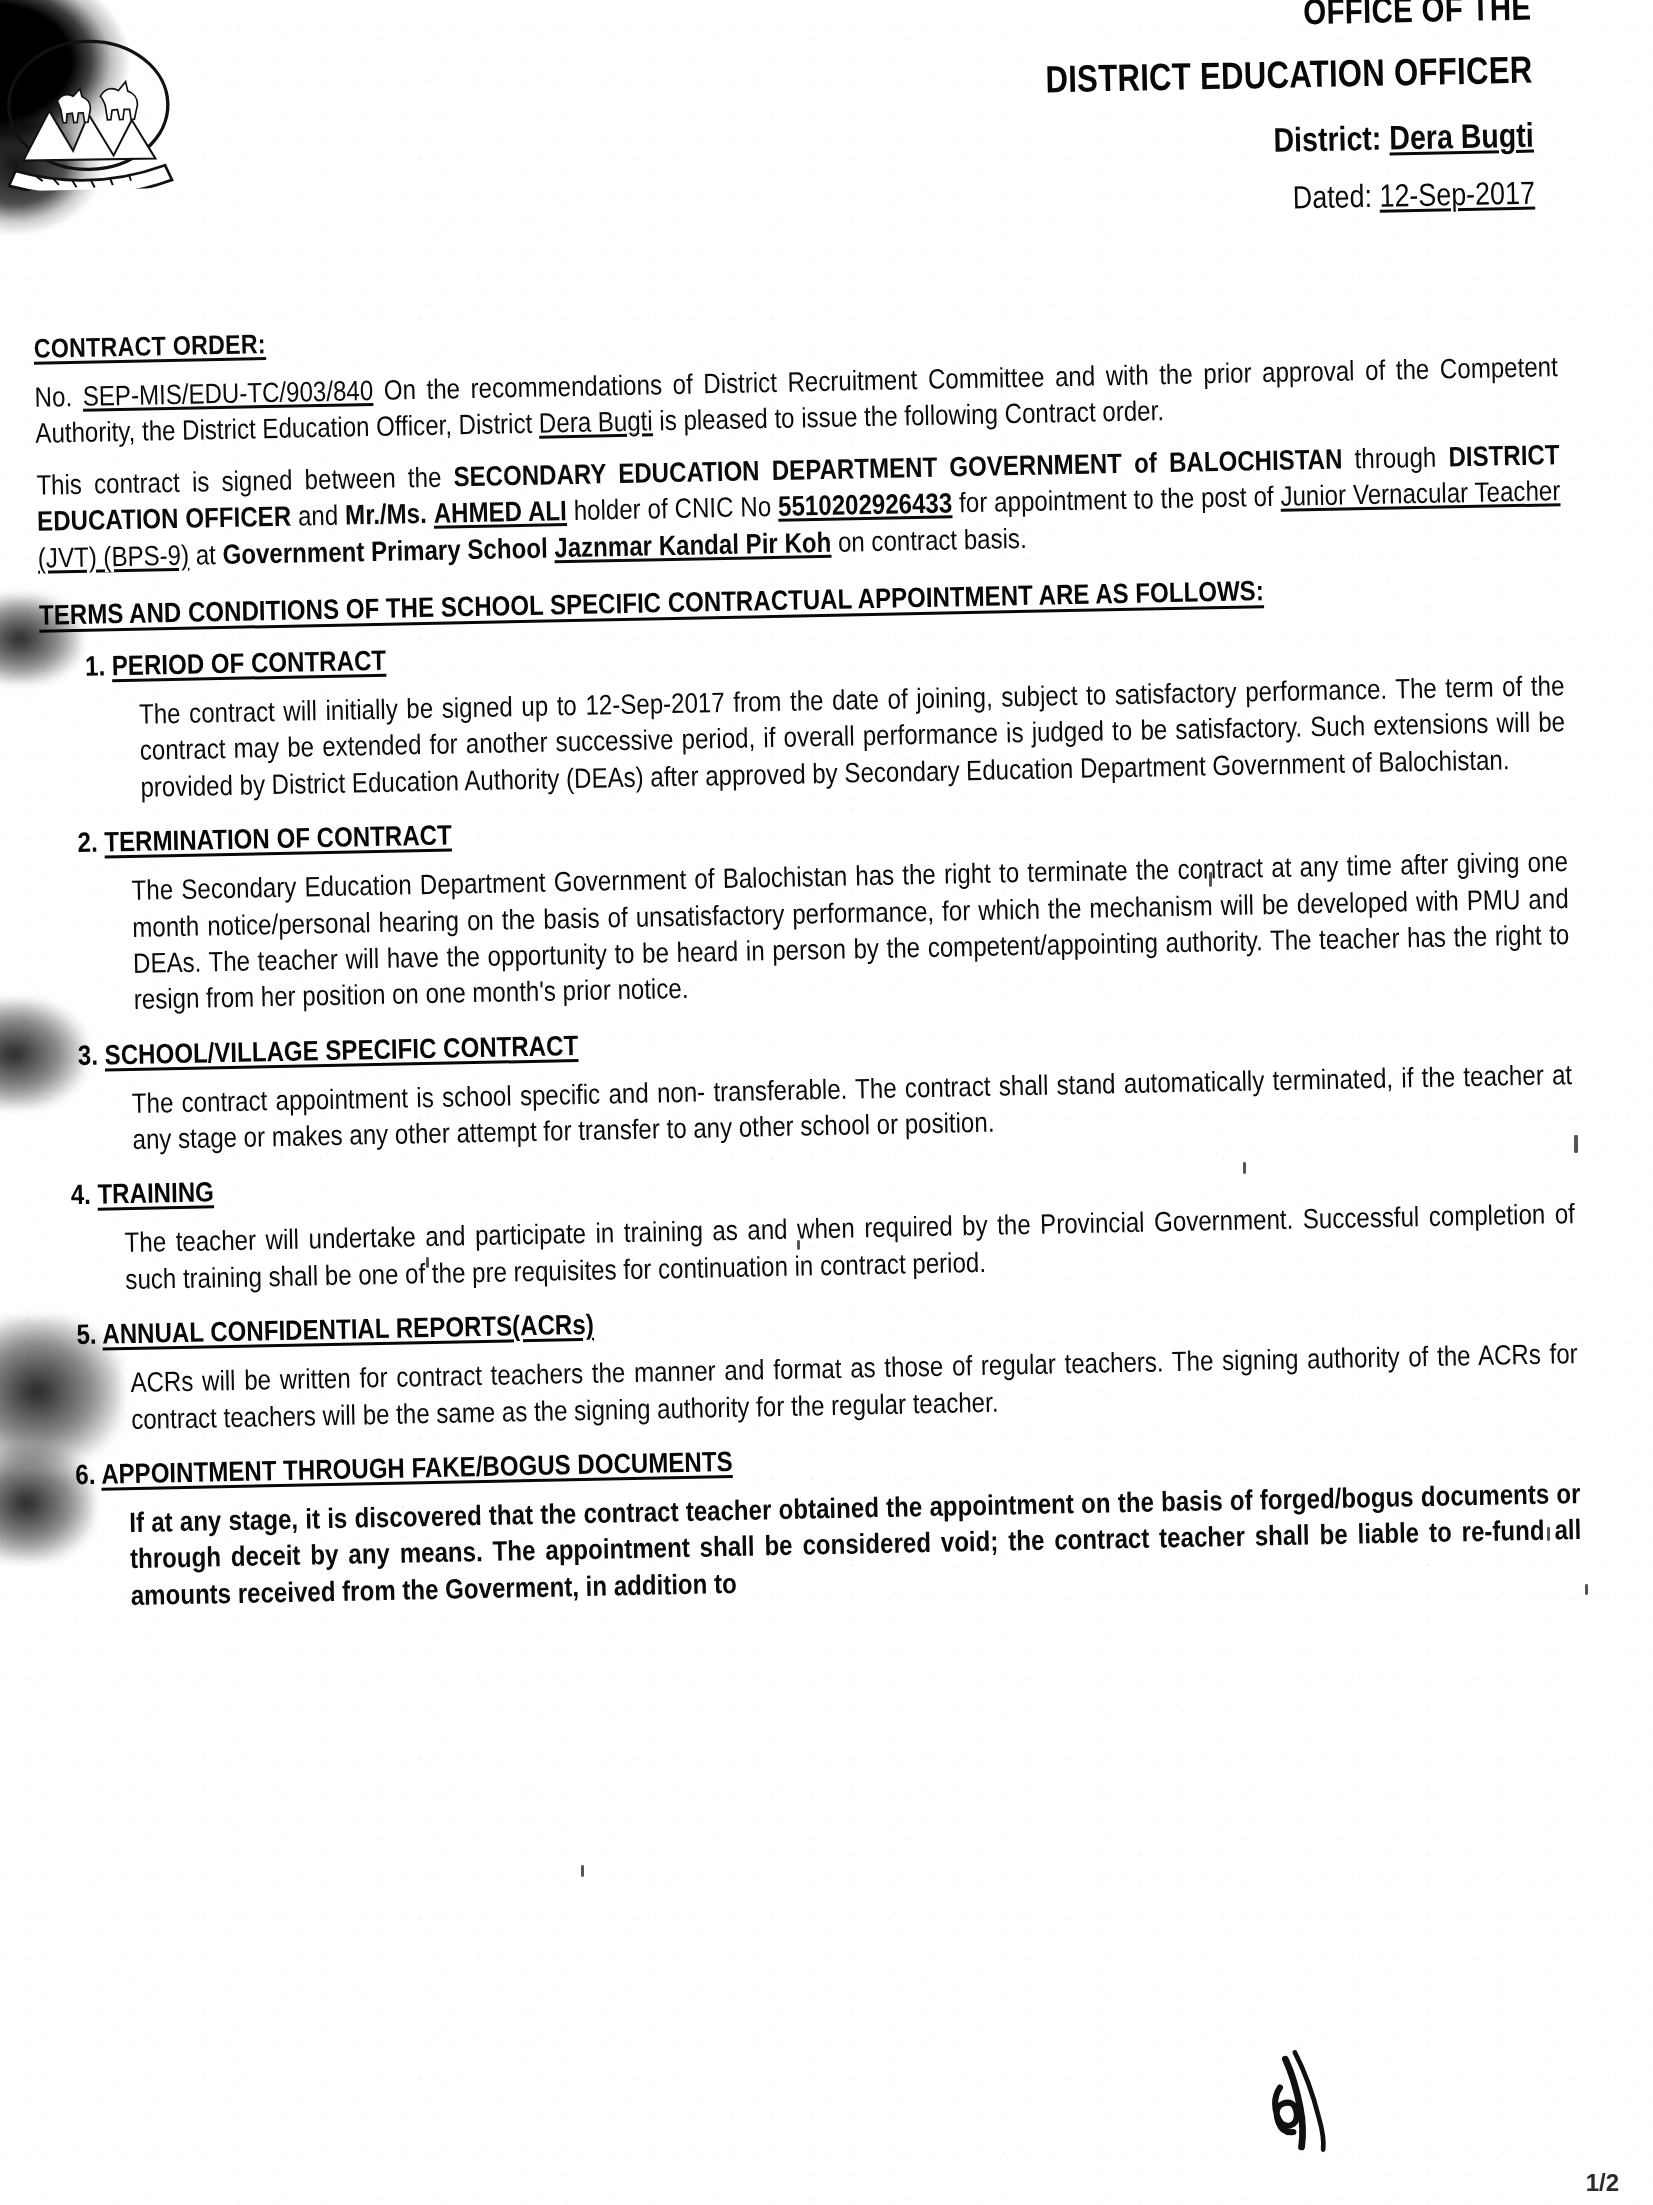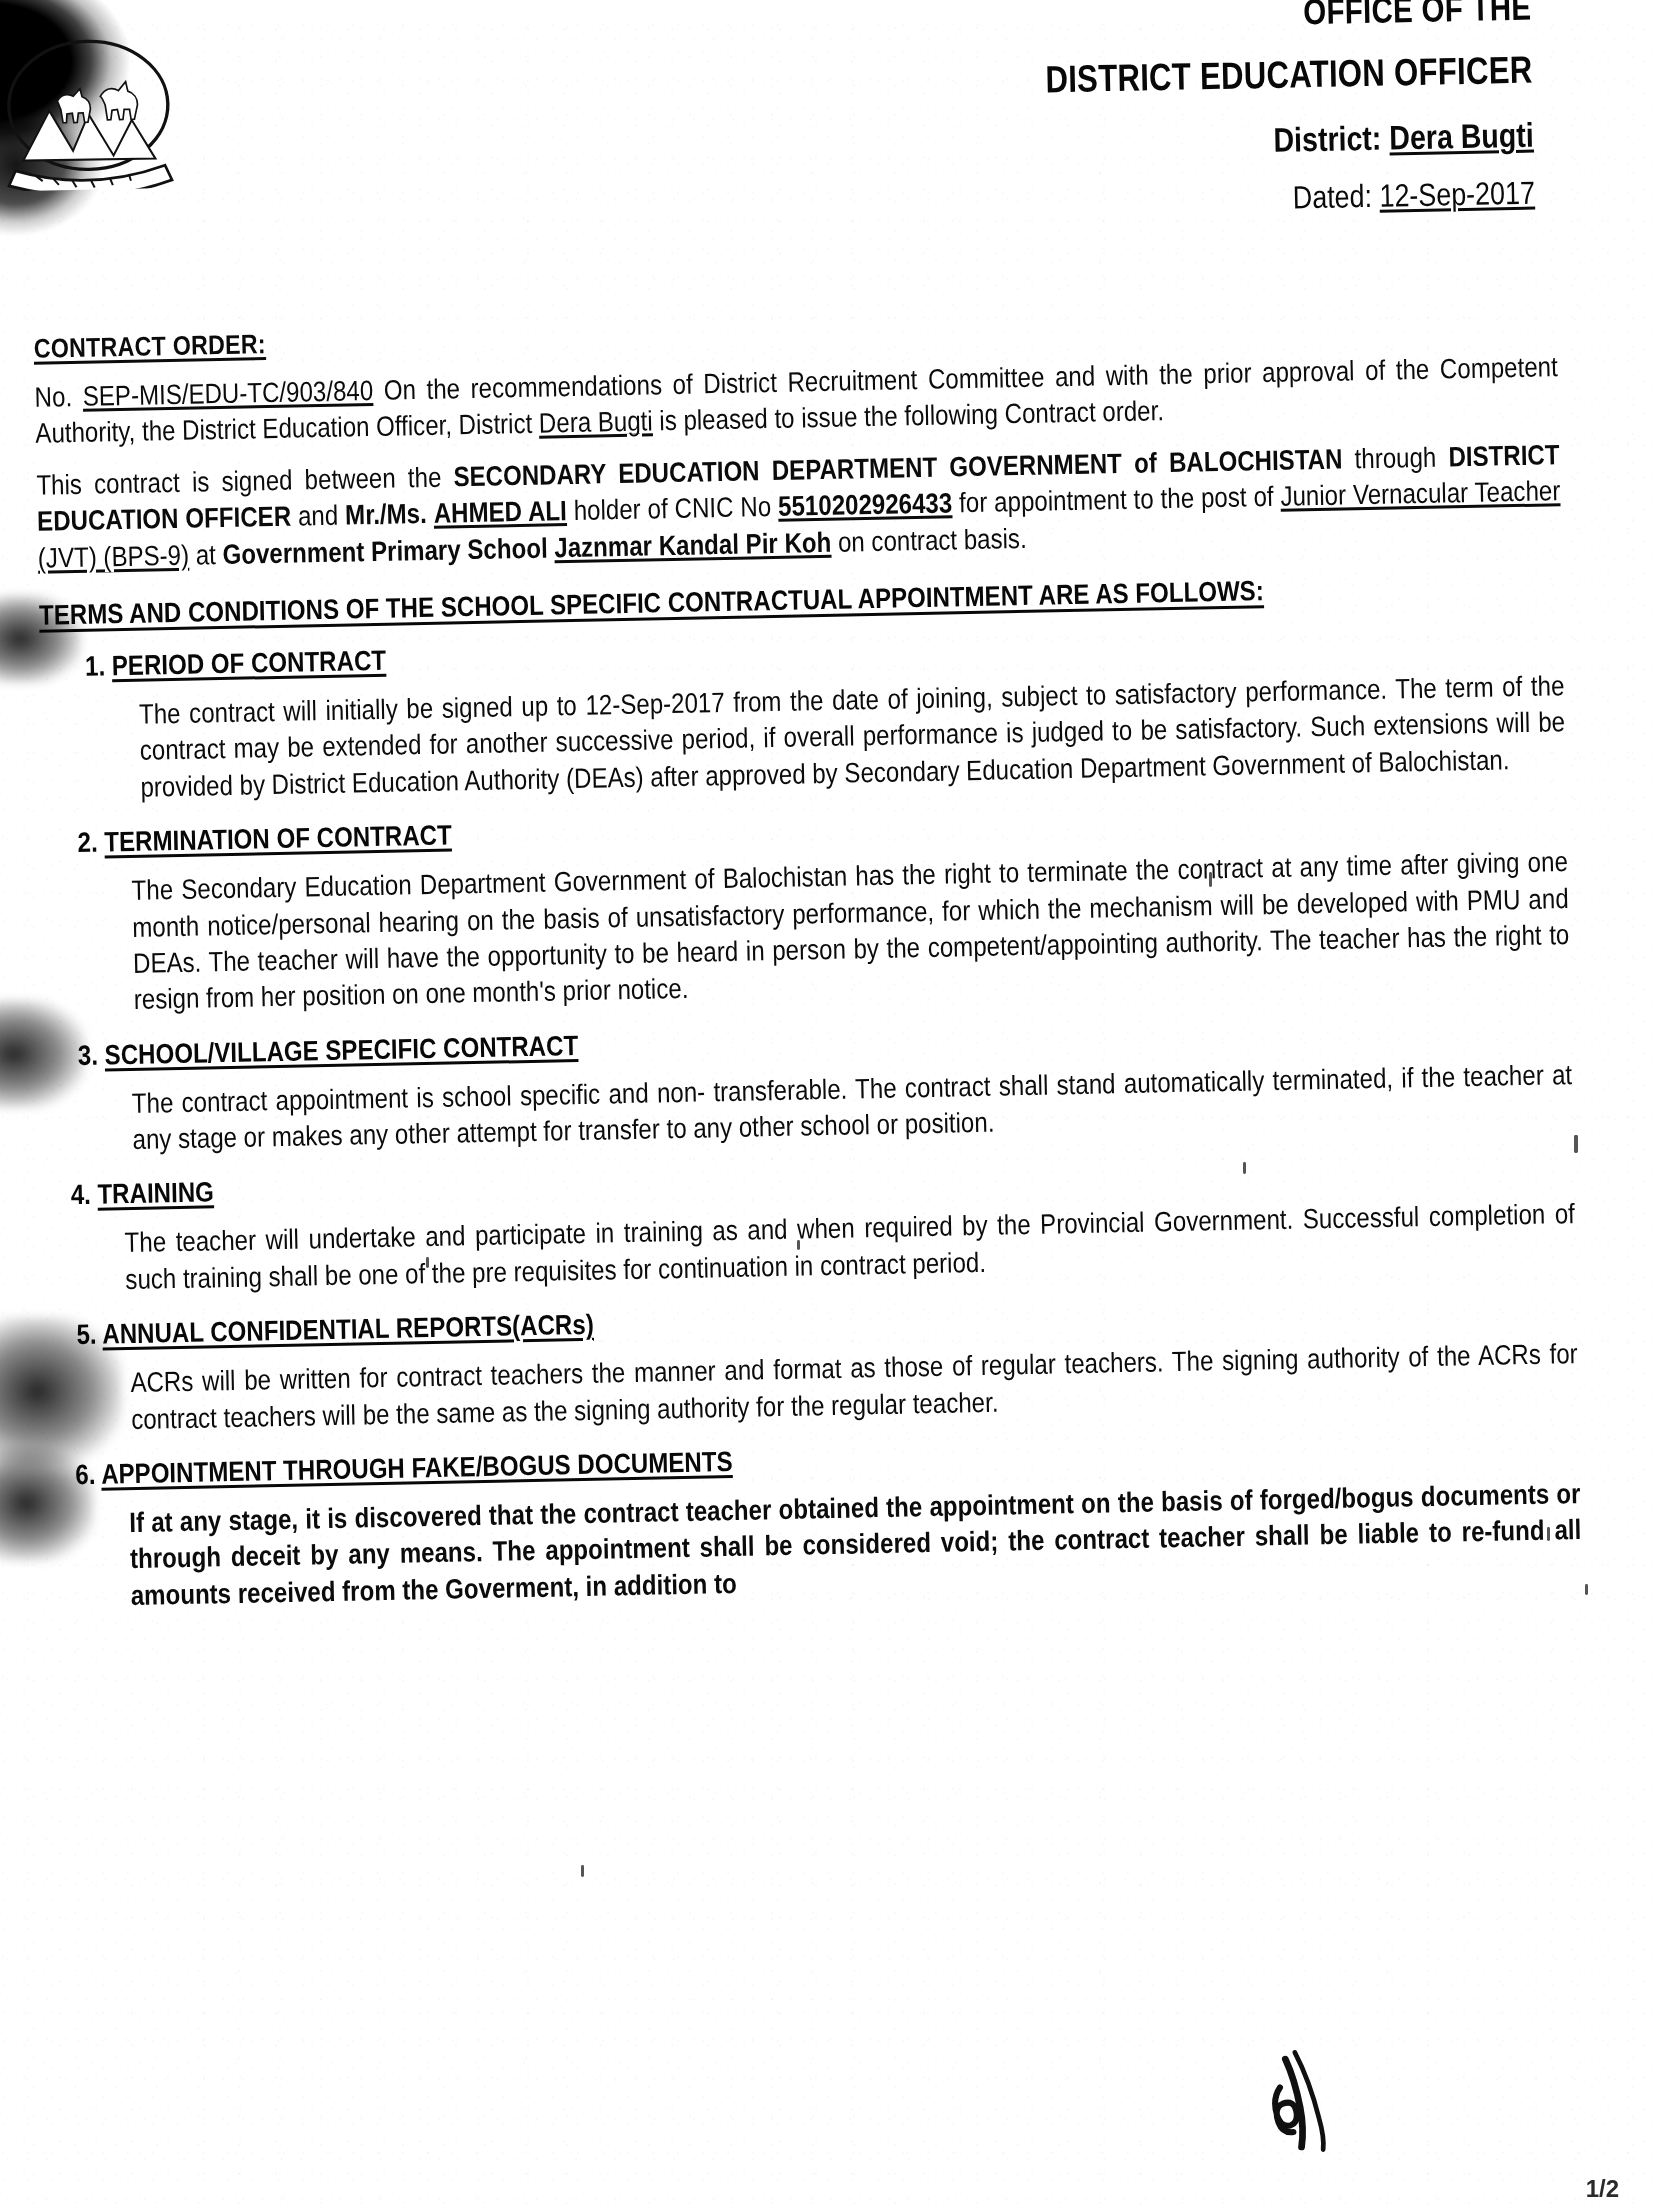--- a/index.html
+++ b/index.html
@@ -186,21 +186,21 @@
   .signature {
     position: absolute;
     left: 1250px;
     top: 2047px;
     width: 149px;
     height: 135px;
   }
   .page-marker {
     position: absolute;
     right: 35px;
-    bottom: 2px;
+    bottom: 8px;
     font-family: "Liberation Sans Narrow", "Liberation Sans", sans-serif;
     font-size: 24px;
     font-weight: bold;
     color: #2a2a2a;
   }
 
   
   .smudge {
     position: absolute;
     background: radial-gradient(ellipse at center, rgba(0,0,0,.85) 0%, rgba(0,0,0,.45) 45%, rgba(0,0,0,0) 78%);

